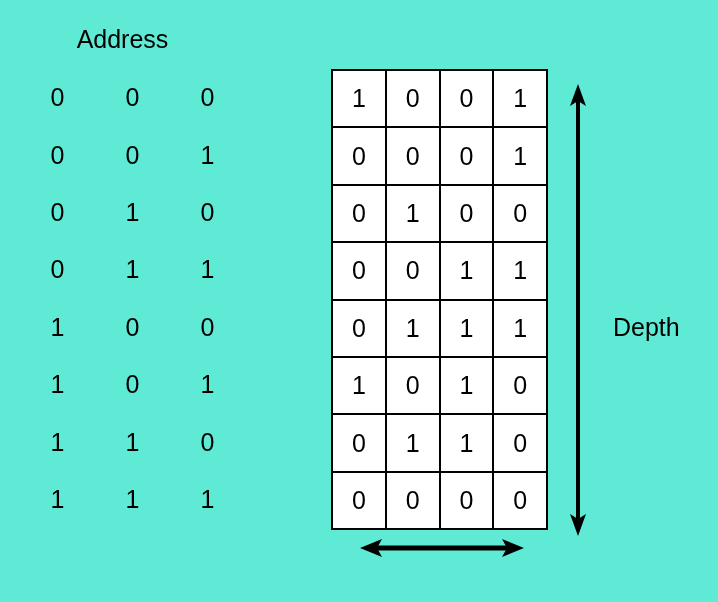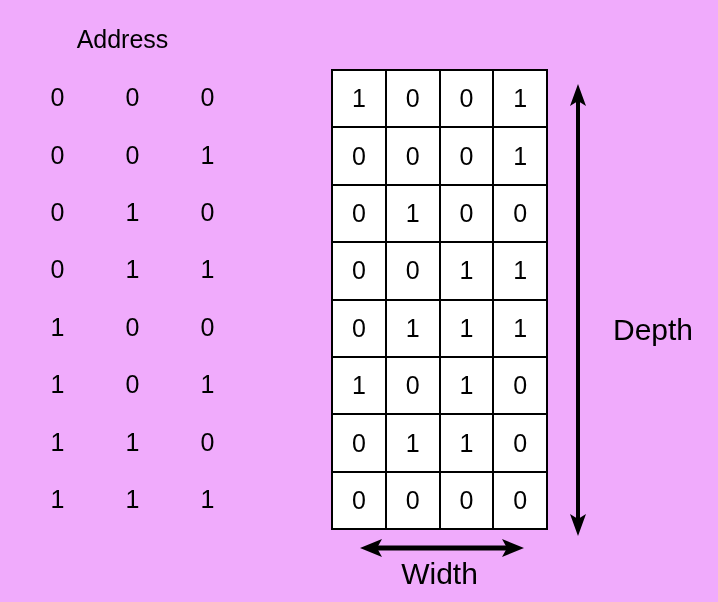--- a/index.html
+++ b/index.html
@@ -8,21 +8,21 @@
     background: #ffffff;
   }
   body {
     font-family: "Liberation Sans", sans-serif;
     color: #000000;
   }
   #canvas {
     position: relative;
     width: 718px;
     height: 602px;
-    background: #f0abfc;
+    background: #5eead4;
     overflow: hidden;
   }
 
   
   .heading {
     position: absolute;
     font-size: 25px;
     line-height: 1;
     color: #000;
     white-space: nowrap;
@@ -93,21 +93,21 @@
   }
   #width-arrow {
     position: absolute;
     left: 352px;
     top: 532px;
     width: 180px;
     height: 32px;
   }
   .arrow-label {
     position: absolute;
-    font-size: 30px;
+    font-size: 25px;
     line-height: 1;
     color: #000;
     white-space: nowrap;
   }
   #depth-label {
     left: 613px;
     top: 315px;
   }
   #width-label {
     left: 331px;
@@ -229,15 +229,14 @@
   </svg>
 
   <div class="arrow-label" id="depth-label">Depth</div>
 
   <svg id="width-arrow" viewBox="0 0 180 32">
     <line x1="18" y1="16" x2="162" y2="16" stroke="#000" stroke-width="5"></line>
     <polygon points="8,16 30,7 25,16 30,25" fill="#000"></polygon>
     <polygon points="172,16 150,7 155,16 150,25" fill="#000"></polygon>
   </svg>
 
-  <div class="arrow-label" id="width-label">Width</div>
 
 </div>
 
 </body></html>

